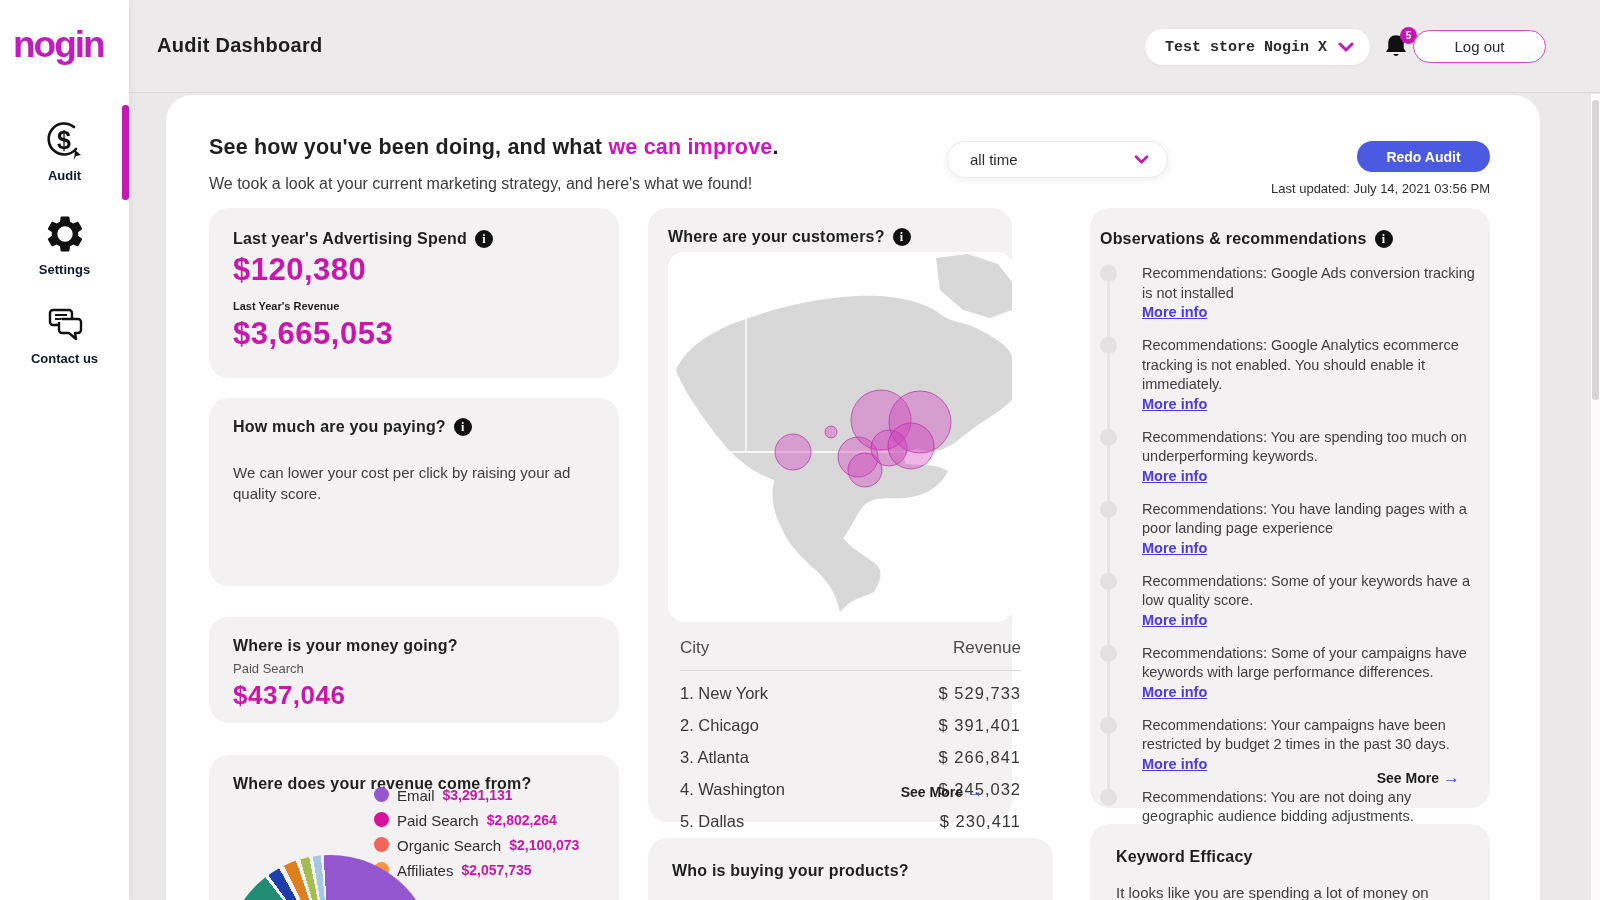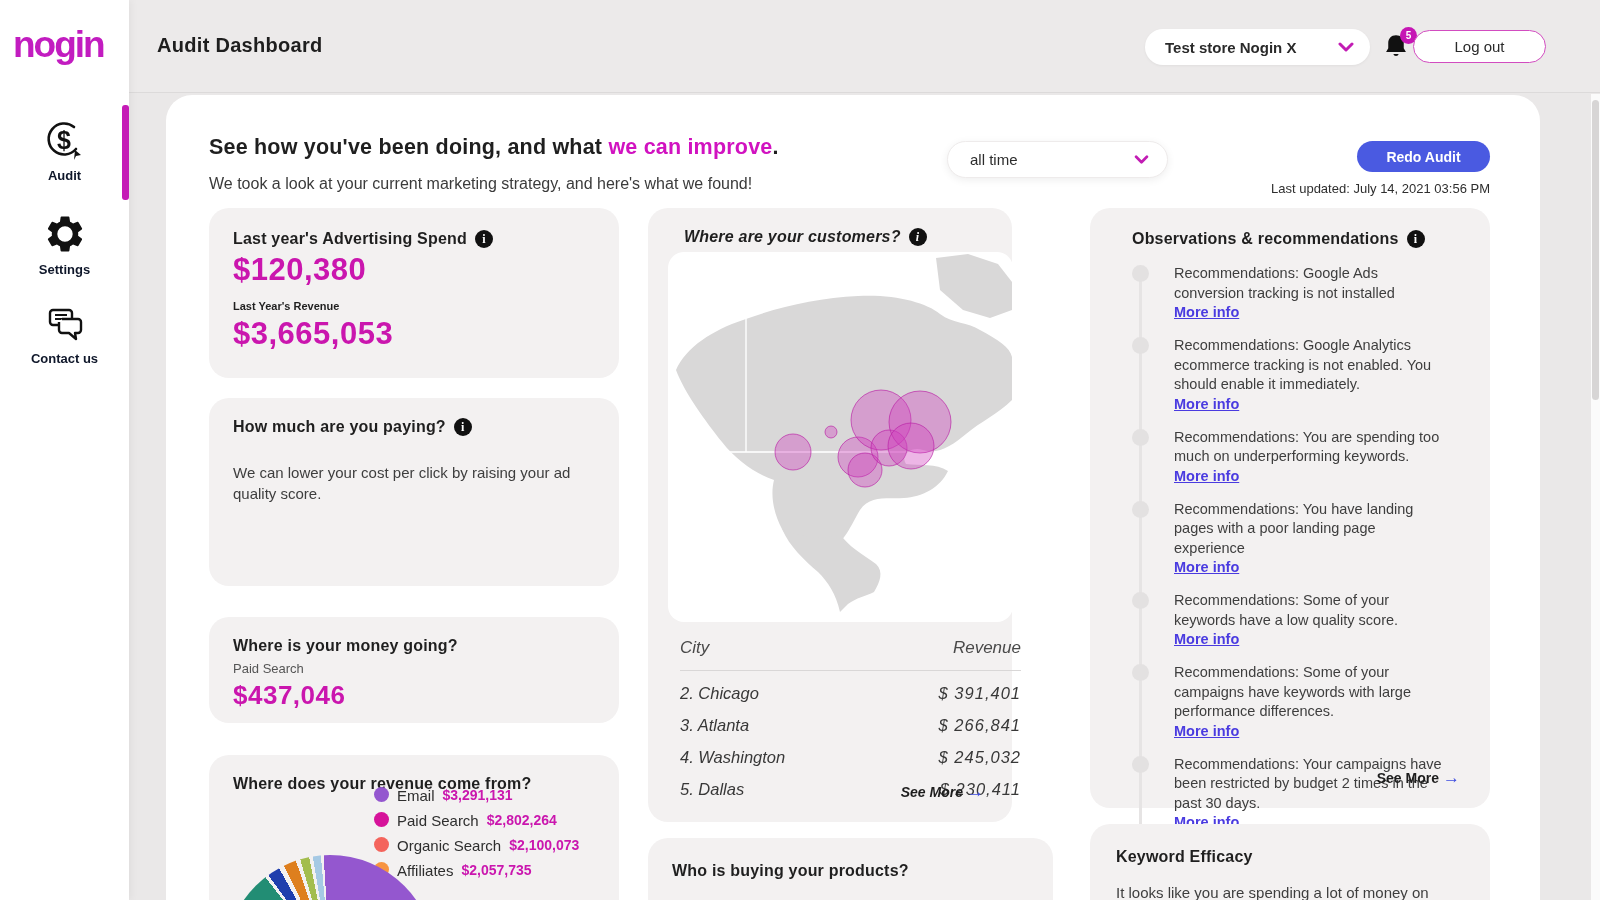--- a/index.html
+++ b/index.html
@@ -4,21 +4,21 @@
 <style>
   * { box-sizing: border-box; margin: 0; padding: 0; }
   html,body { width:1600px; height:900px; overflow:hidden; }
   body { font-family:"Liberation Sans","DejaVu Sans",sans-serif; background:#eae8e8; color:#222; }
   .stage { position:relative; width:1600px; height:900px; }
 
   
   .topbar { position:absolute; left:0; top:0; width:1600px; height:93px; background:#eceaea; border-bottom:1px solid #dcdada; z-index:1; }
   .page-title { position:absolute; left:157px; top:34px; font-size:20px; font-weight:800; letter-spacing:.3px; color:#1e1e1e; }
   .store-pill { position:absolute; left:1145px; top:29px; width:225px; height:36px; background:#fff; border-radius:18px;
-    display:flex; align-items:center; justify-content:space-between; padding:0 16px 0 20px; cursor:pointer; box-shadow:0 1px 3px rgba(0,0,0,.05); }
+    display:flex; align-items:center; justify-content:space-between; padding:0 16px 0 20px; cursor:pointer; box-shadow:0 1px 3px rgba(0,0,0,.05);font-family:Liberation Mono, monospace; }
   .store-pill .lbl { font-size:15px; font-weight:700; color:#2a2a2a; }
   .bell-wrap { position:absolute; left:1383px; top:33px; width:30px; height:30px; cursor:pointer; }
   .bell-badge { position:absolute; right:-4px; top:-6px; width:17px; height:17px; background:#c615b4; border-radius:50%;
     color:#fff; font-size:10px; font-weight:700; display:flex; align-items:center; justify-content:center; }
   .logout-btn { position:absolute; left:1413px; top:30px; width:133px; height:33px; background:#fff; border:1.5px solid #d24cc0;
     border-radius:17px; font-size:15px; color:#2a2a2a; display:flex; align-items:center; justify-content:center; cursor:pointer; }
 
   
   .sidebar { position:absolute; left:0; top:0; width:129px; height:900px; background:#fff; z-index:2; box-shadow:2px 0 8px rgba(0,0,0,.05); }
   .logo { position:absolute; left:13px; top:24px; font-size:37px; font-weight:800; letter-spacing:-2px; color:#c21cc0; }
@@ -66,32 +66,32 @@
   .legend-lab { font-size:15px; color:#2e2e2e; }
   .legend-val { font-size:14px; font-weight:700; color:#ca16ae; }
   .donut { position:absolute; left:16px; top:100px; width:210px; height:210px; border-radius:50%;
     background:conic-gradient(from 0deg,
       #9457cf 0deg 128deg, #d6139a 128deg 160deg, #f4645c 160deg 188deg, #f79441 188deg 212deg,
       #f2ea55 212deg 272deg, #228d74 272deg 322deg, #f3f1f1 322deg 324deg, #1f3ead 324deg 331deg,
       #f3f1f1 331deg 334deg, #de7f1e 334deg 341deg, #f3f1f1 341deg 343.5deg, #a3bd4e 343.5deg 348.5deg,
       #f3f1f1 348.5deg 350.5deg, #a5c9e4 350.5deg 355deg, #f3f1f1 355deg 356.5deg, #9457cf 356.5deg 360deg); }
 
   
-  .card-customers { left:482px; top:113px; width:364px; height:614px; padding:20px 36px;font-style:italic; }
+  .card-customers { left:482px; top:113px; width:364px; height:614px; padding:20px 20px; }
   .map-box { position:absolute; left:20px; top:44px; width:345px; height:370px; background:#fff; border-radius:16px; overflow:hidden; }
   .city-table { position:absolute; left:32px; top:430px; width:341px; }
   .city-head { display:flex; justify-content:space-between; font-size:17px; color:#4a4a4a; padding-bottom:12px; border-bottom:1px solid #d9d7d7; }
   .city-row { display:flex; justify-content:space-between; font-size:16.5px; color:#383838; margin-top:13px; }
   .city-row .rev { letter-spacing:1px; }
   .see-more { position:absolute; display:flex; align-items:center; gap:4px; font-size:14px; font-weight:800; color:#1d1d1d; cursor:pointer; }
   .sm-cust { right:28px; bottom:20px; }
   .card-buying { left:482px; top:743px; width:405px; height:177px; padding:24px 24px; }
 
   
-  .card-obs { left:924px; top:113px; width:400px; height:600px; padding:22px 42px; }
+  .card-obs { left:924px; top:113px; width:400px; height:600px; padding:22px 10px; }
   .obs-list { position:relative; margin-top:16px; }
   .obs-line { position:absolute; left:7px; top:10px; bottom:46px; width:3px; background:#e6e4e4; }
   .obs-item { position:relative; padding-left:42px; margin-bottom:15px; }
   .obs-dot { position:absolute; left:0; top:1px; width:17px; height:17px; border-radius:50%; background:#e3e1e1; }
   .obs-text { font-size:14.5px; line-height:19.5px; color:#3e3e3e; }
   .obs-link { font-size:14.5px; font-weight:700; color:#4a3be0; text-decoration:underline; cursor:pointer; display:inline-block; }
   .sm-obs { right:30px; bottom:20px; }
   .card-keyword { left:924px; top:729px; width:400px; height:190px; padding:24px 26px; }
   .kw-text { margin-top:16px; font-size:15px; color:#3e3e3e; line-height:21px; }
 
@@ -265,20 +265,24 @@
           </g>
         </svg>
       </div>
 
       <div class="city-table">
         <div class="city-head">
           <span>City</span>
           <span>Revenue</span>
         </div>
         <div class="city-row">
+          <span>1. New York</span>
+          <span class="rev">$ 529,733</span>
+        </div>
+        <div class="city-row">
           <span>2. Chicago</span>
           <span class="rev">$ 391,401</span>
         </div>
         <div class="city-row">
           <span>3. Atlanta</span>
           <span class="rev">$ 266,841</span>
         </div>
         <div class="city-row">
           <span>4. Washington</span>
           <span class="rev">$ 245,032</span>

